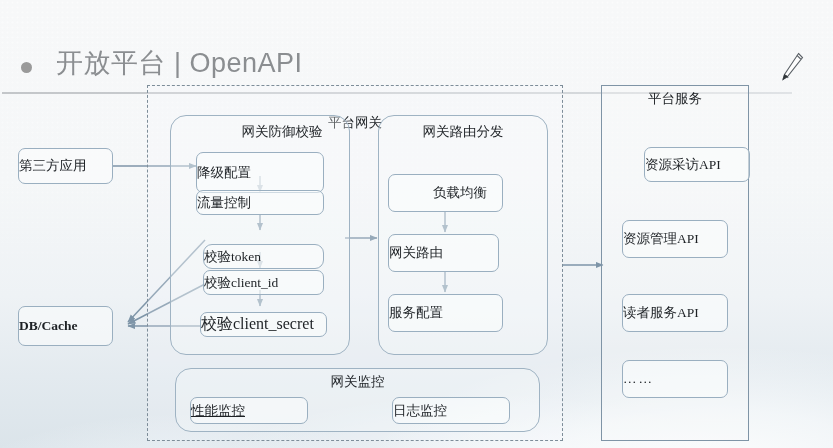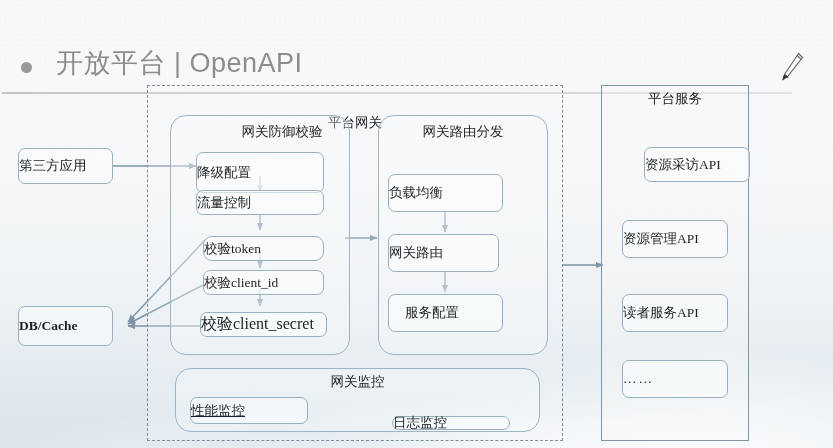--- a/index.html
+++ b/index.html
@@ -164,50 +164,50 @@
 
   <div class="group-round" style="left:170px; top:115px; width:180px; height:240px;"></div>
   <div class="group-title" style="left:170px; top:123px; width:180px;margin-left:22px;">网关防御校验</div>
 
   <div class="node" style="left:196px; top:152px; width:128px; height:41px;">
     <span>降级配置</span>
   </div>
   <div class="node" style="left:196px; top:190px; width:128px; height:25px;">
     <span>流量控制</span>
   </div>
-  <div class="node" style="left:203px; top:236px; width:121px; height:25px;border-radius:9px;">
+  <div class="node" style="left:203px; top:244px; width:121px; height:25px;border-radius:9px;">
     <span>校验token</span>
   </div>
   <div class="node" style="left:203px; top:270px; width:121px; height:25px;">
     <span>校验client_id</span>
   </div>
   <div class="node small" style="left:200px; top:312px; width:127px; height:25px;">
     <span>校验client_secret</span>
   </div>
 
   <div class="group-round" style="left:378px; top:115px; width:170px; height:240px;"></div>
   <div class="group-title" style="left:378px; top:123px; width:170px;">网关路由分发</div>
 
-  <div class="node" style="left:388px; top:174px; width:115px; height:38px;">
+  <div class="node" style="left:388px; top:174px; width:115px; height:38px;padding-left:44px;">
     <span>负载均衡</span>
   </div>
   <div class="node" style="left:388px; top:234px; width:111px; height:38px;">
     <span>网关路由</span>
   </div>
-  <div class="node" style="left:388px; top:294px; width:115px; height:38px;padding-left:16px;">
+  <div class="node" style="left:388px; top:294px; width:115px; height:38px;">
     <span>服务配置</span>
   </div>
 
   <div class="group-round" style="left:175px; top:368px; width:365px; height:64px;"></div>
   <div class="group-title" style="left:175px; top:373px; width:365px;">网关监控</div>
 
   <div class="node" style="left:190px; top:397px; width:118px; height:27px;text-decoration:underline;">
     <span>性能监控</span>
   </div>
-  <div class="node" style="left:392px; top:397px; width:118px; height:14px;margin-top:19px;">
+  <div class="node" style="left:392px; top:397px; width:118px; height:27px;">
     <span>日志监控</span>
   </div>
 
   <div class="group-square" style="left:601px; top:85px; width:148px; height:356px;"></div>
   <div class="group-title" style="left:601px; top:90px; width:148px;">平台服务</div>
 
   <div class="node" style="left:622px; top:147px; width:106px; height:35px;margin-left:22px;">
     <span>资源采访API</span>
   </div>
   <div class="node" style="left:622px; top:220px; width:106px; height:38px;">

